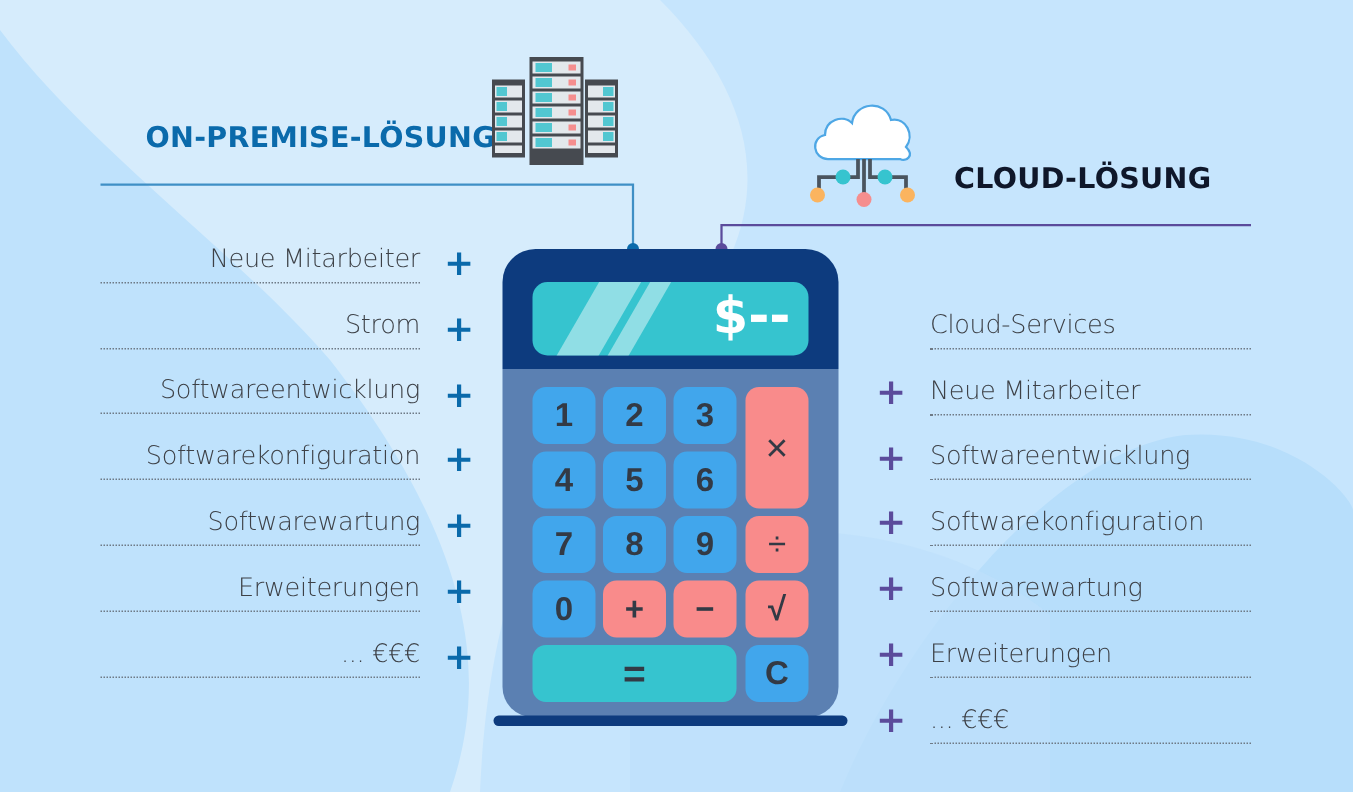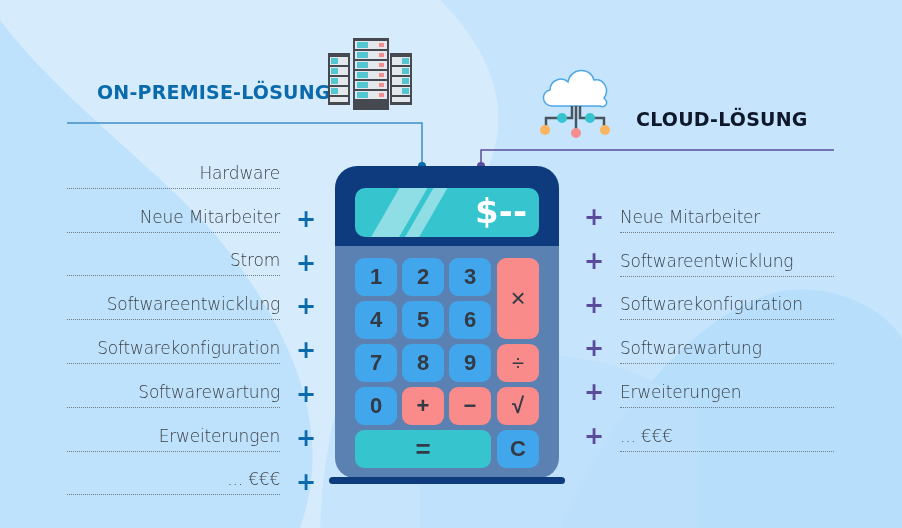--- a/index.html
+++ b/index.html
@@ -118,23 +118,20 @@
   <circle cx="52" cy="56" r="5" fill="#36c4cf"></circle>
   <circle cx="7" cy="68" r="5" fill="#fbb45f"></circle>
   <circle cx="67" cy="68" r="5" fill="#fbb45f"></circle>
   <circle cx="38" cy="71" r="5" fill="#f58e8e"></circle>
 </svg>
 
 <div class="title right">CLOUD-LÖSUNG</div>
 
 <div class="list left">
   <div class="row">
-      <span class="txt">Hardware</span>
-    </div>
-  <div class="row">
       <span class="txt">Neue Mitarbeiter</span>
       <span class="plus" style="top:18px">+</span>
     </div>
   <div class="row">
       <span class="txt">Strom</span>
       <span class="plus" style="top:18px">+</span>
     </div>
   <div class="row">
       <span class="txt">Softwareentwicklung</span>
       <span class="plus" style="top:18px">+</span>
@@ -151,20 +148,23 @@
       <span class="txt">Erweiterungen</span>
       <span class="plus" style="top:18px">+</span>
     </div>
   <div class="row">
       <span class="txt">... €€€</span>
       <span class="plus" style="top:18px">+</span>
     </div>
 </div>
 
 <div class="list right">
+  <div class="row">
+      <span class="txt">Cloud-Services</span>
+    </div>
   <div class="row">
       <span class="txt">Neue Mitarbeiter</span>
       <span class="plus" style="top:16px">+</span>
     </div>
   <div class="row">
       <span class="txt">Softwareentwicklung</span>
       <span class="plus" style="top:16px">+</span>
     </div>
   <div class="row">
       <span class="txt">Softwarekonfiguration</span>

